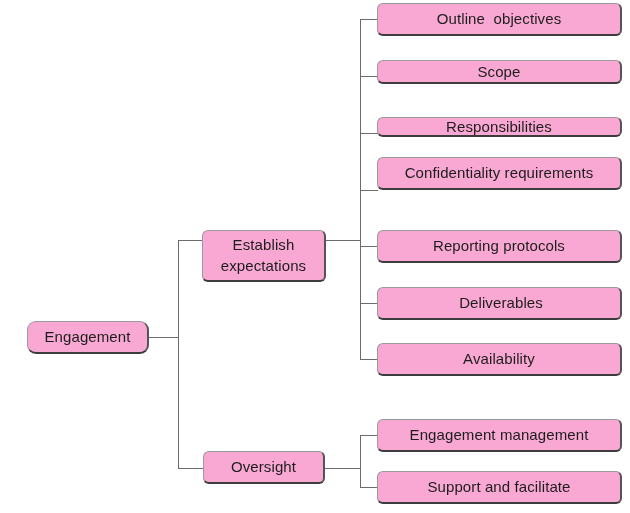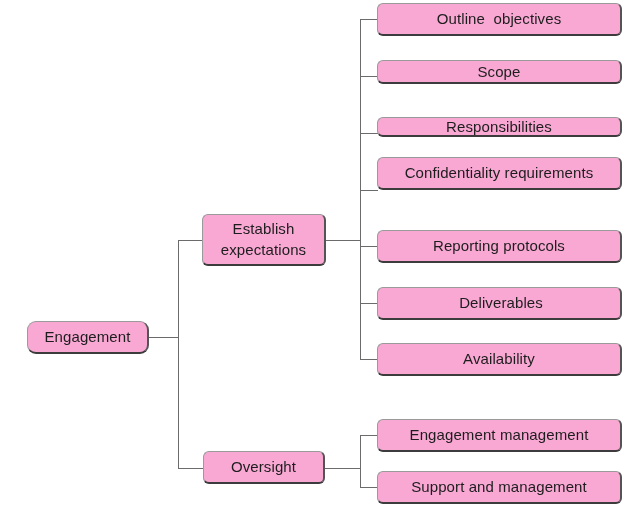--- a/index.html
+++ b/index.html
@@ -41,20 +41,21 @@
     color: #1d1d1d;
     font-size: 15px;
     line-height: 1.15;
     letter-spacing: 0.1px;
     white-space: pre;
     padding: 0 4px;
   }
   .node.two-line {
     white-space: pre-line;
     line-height: 1.35;
+    margin-top: 16px;
   }
 </style>
 </head>
 <body>
 
 <div id="canvas">
 
   <div class="line h" style="left:149px; top:337px; width:30px;"></div>
 
   <div class="line v" style="left:178px; top:240px; height:228px;"></div>
@@ -88,15 +89,15 @@
 
   <div class="node" style="left:377px; top:3px; width:245px; height:33px;">Outline  objectives</div>
   <div class="node" style="left:377px; top:60px; width:245px; height:24px;">Scope</div>
   <div class="node" style="left:377px; top:117px; width:245px; height:20px;">Responsibilities</div>
   <div class="node" style="left:377px; top:157px; width:245px; height:33px;">Confidentiality requirements</div>
   <div class="node" style="left:377px; top:230px; width:245px; height:33px;">Reporting protocols</div>
   <div class="node" style="left:377px; top:287px; width:245px; height:33px;padding-left:8px;">Deliverables</div>
   <div class="node" style="left:377px; top:343px; width:245px; height:33px;">Availability</div>
 
   <div class="node" style="left:377px; top:419px; width:245px; height:33px;">Engagement management</div>
-  <div class="node" style="left:377px; top:471px; width:245px; height:33px;">Support and management</div>
+  <div class="node" style="left:377px; top:471px; width:245px; height:33px;">Support and facilitate</div>
 
 </div>
 
 </body></html>

